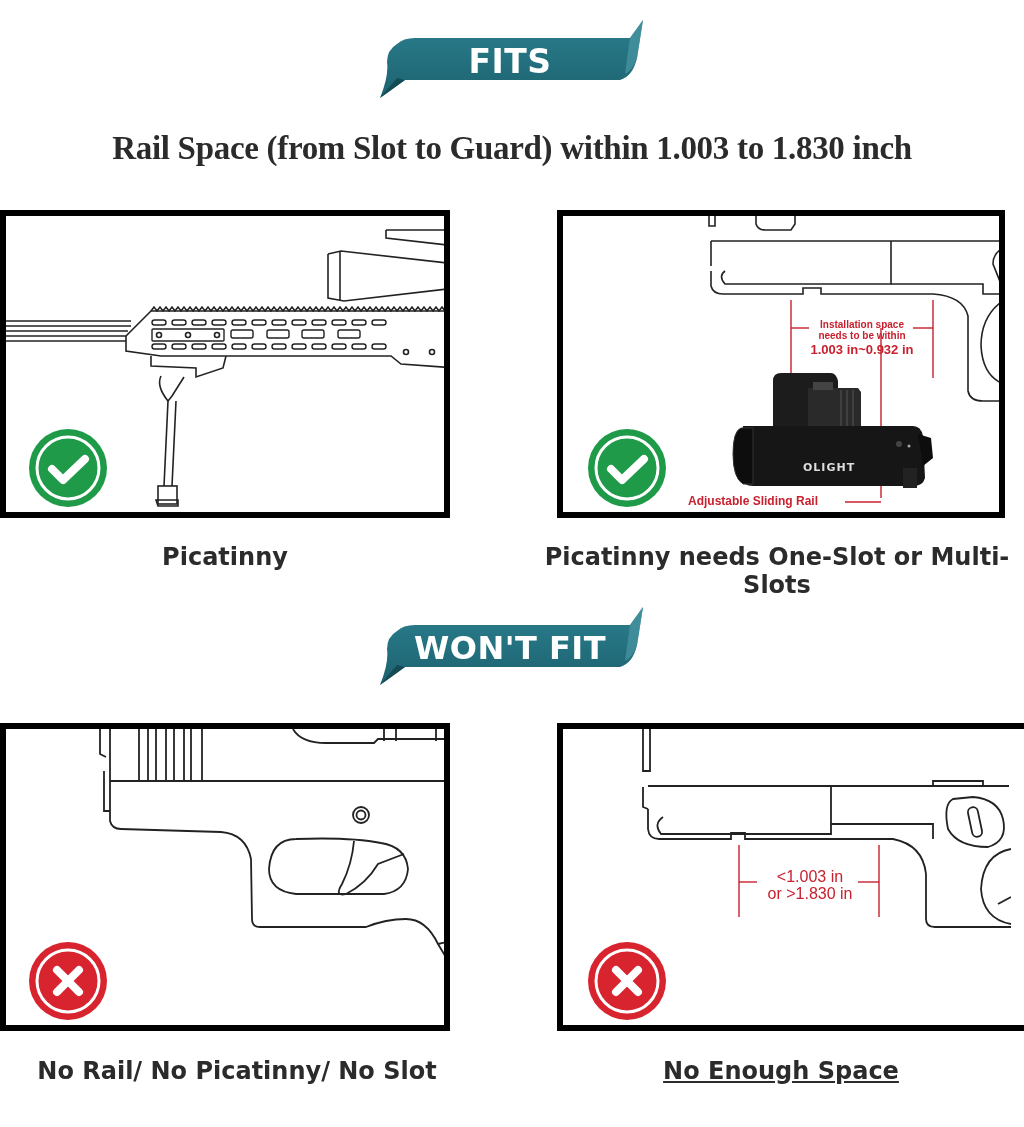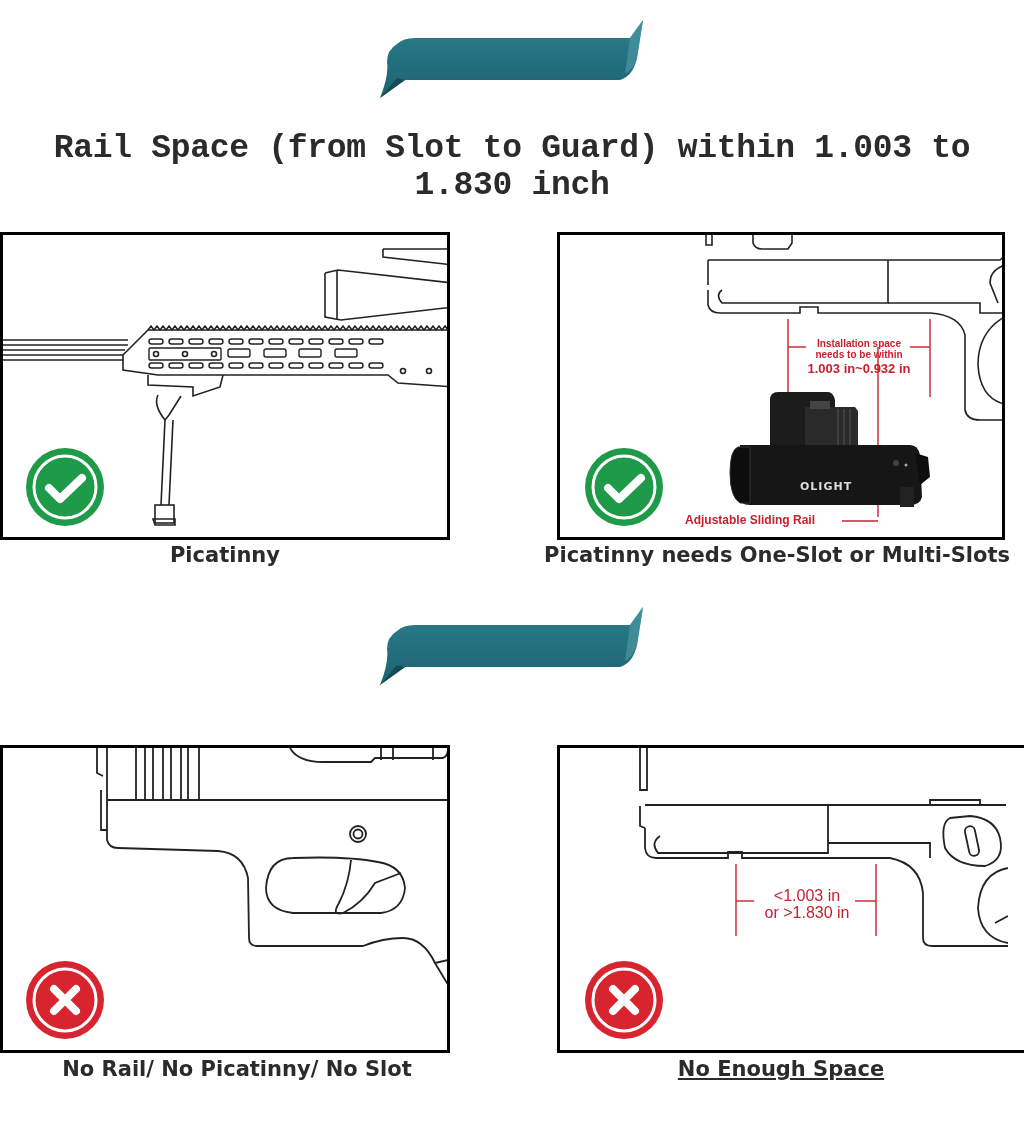--- a/index.html
+++ b/index.html
@@ -1,41 +1,42 @@
 <!DOCTYPE html>
 <html><head>
 <meta charset="utf-8">
 <style>
   html,body{margin:0;padding:0;background:#fff;}
   body{width:1024px;height:1127px;position:relative;overflow:hidden;font-family:"Liberation Sans",sans-serif;color:#2a2a2a;}
   .banner{position:absolute;left:375px;width:270px;height:75px;}
   .banner svg{position:absolute;left:0;top:0;}
   .banner .btext{position:absolute;left:0;right:0;text-align:center;color:#fff;font-family:"DejaVu Sans",sans-serif;font-weight:bold;letter-spacing:0.5px;}
-  .headline{position:absolute;left:0;top:130px;width:1024px;text-align:center;font-family:Liberation Mono, monospace;font-weight:bold;font-size:33px;color:#2b2b2b;letter-spacing:-0.3px;}
-  .panel{position:absolute;border:3px solid #000000;background:#fff;overflow:hidden;box-sizing:border-box;margin-top:22px;}
+  .headline{position:absolute;left:0;top:130px;width:1024px;text-align:center;font-family:Liberation Serif, serif;font-weight:bold;font-size:33px;color:#2b2b2b;letter-spacing:-0.3px;}
+  .panel{position:absolute;border:6px solid #000000;background:#fff;overflow:hidden;box-sizing:border-box;}
   .panel svg{position:absolute;left:0;top:0;}
-  .caption{position:absolute;text-align:center;font-family:"DejaVu Sans",sans-serif;font-weight:bold;font-size:21px;color:#2b2b2b;}
+  .caption{position:absolute;text-align:center;font-family:"DejaVu Sans",sans-serif;font-weight:bold;font-size:24px;color:#2b2b2b;}
   .badge{position:absolute;width:80px;height:80px;}
   .redtxt{position:absolute;color:#c8202e;font-family:"Liberation Sans",sans-serif;font-weight:bold;text-align:center;line-height:1.05;}
 </style>
 </head>
 <body>
 
 <div class="banner" style="top:18px;">
   <svg width="270" height="82" viewBox="0 0 270 82">
     <defs>
       <linearGradient id="rg1" x1="0" y1="0" x2="0" y2="1">
         <stop offset="0" stop-color="#2b7f8e"></stop>
           <stop offset="1" stop-color="#1d6270"></stop>
       </linearGradient>
     </defs>
     <path d="M22 26 Q28 20 40 20 L255 20 L268 2 L262 40 Q258 58 245 62 L30 62 L5 80 Q14 58 12 44 Q12 32 22 26 Z" fill="url(#rg1)"></path>
     <path d="M255 20 L268 2 L262 40 Q258 52 250 56 Z" fill="#4a97a3" opacity="0.7"></path>
     <path d="M5 80 L30 62 L22 60 Z" fill="#164b55"></path>
   </svg>
+  <div class="btext" style="top:24px;font-size:33px;">FITS</div>
 </div>
 
 <div class="headline">Rail Space (from Slot to Guard) within 1.003 to 1.830 inch</div>
 
 <div class="panel" style="left:0;top:210px;width:450px;height:308px;">
   <svg width="450" height="308" viewBox="0 0 450 308" fill="none" stroke="#222" stroke-width="1.6">
 
     <line x1="0" y1="105" x2="125" y2="105"></line>
       <line x1="0" y1="110" x2="125" y2="110"></line>
     <line x1="0" y1="115" x2="122" y2="115"></line>
@@ -161,20 +162,21 @@
     <defs>
       <linearGradient id="rg2" x1="0" y1="0" x2="0" y2="1">
         <stop offset="0" stop-color="#2b7f8e"></stop>
           <stop offset="1" stop-color="#1d6270"></stop>
       </linearGradient>
     </defs>
     <path d="M22 26 Q28 20 40 20 L255 20 L268 2 L262 40 Q258 58 245 62 L30 62 L5 80 Q14 58 12 44 Q12 32 22 26 Z" fill="url(#rg2)"></path>
     <path d="M255 20 L268 2 L262 40 Q258 52 250 56 Z" fill="#4a97a3" opacity="0.7"></path>
     <path d="M5 80 L30 62 L22 60 Z" fill="#164b55"></path>
   </svg>
+  <div class="btext" style="top:24px;font-size:32px;">WON'T FIT</div>
 </div>
 
 <div class="panel" style="left:0;top:723px;width:450px;height:308px;">
   <svg width="450" height="308" viewBox="0 0 450 308" fill="none" stroke="#222" stroke-width="1.8">
     <path d="M94 0 L94 25 L100 28"></path>
     <path d="M104 0 L104 52"></path>
     <g>
         <line x1="133" y1="0" x2="133" y2="52"></line>
         <line x1="142" y1="0" x2="142" y2="52"></line>
         <line x1="150" y1="0" x2="150" y2="52"></line>

